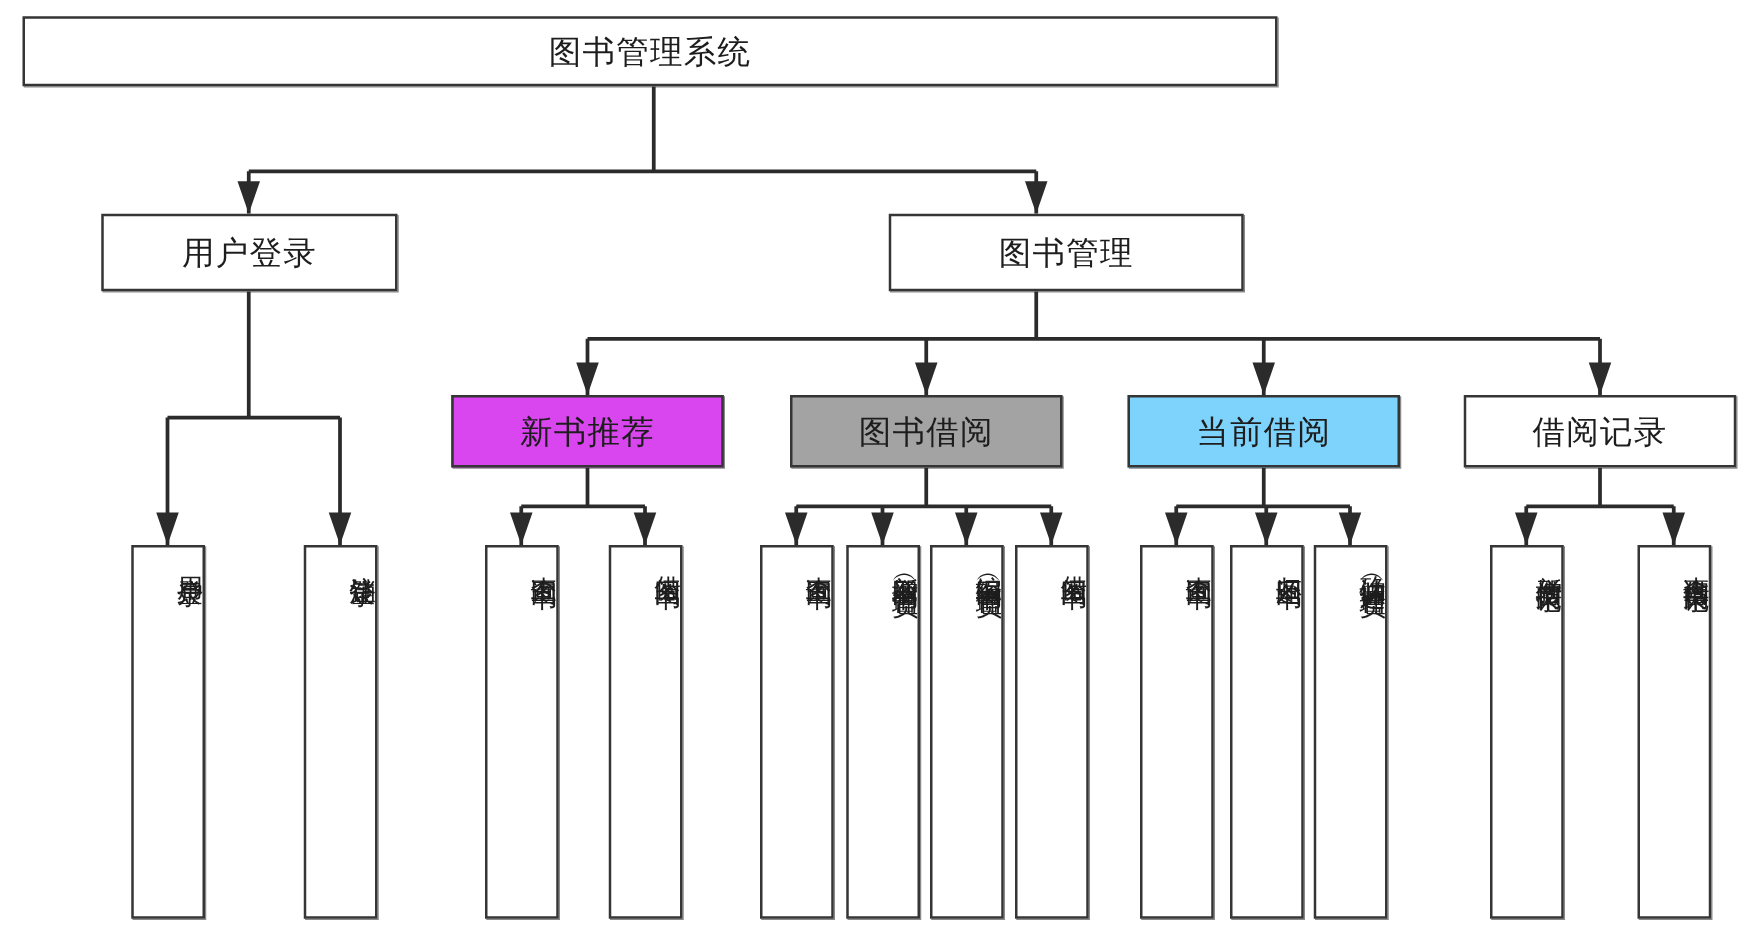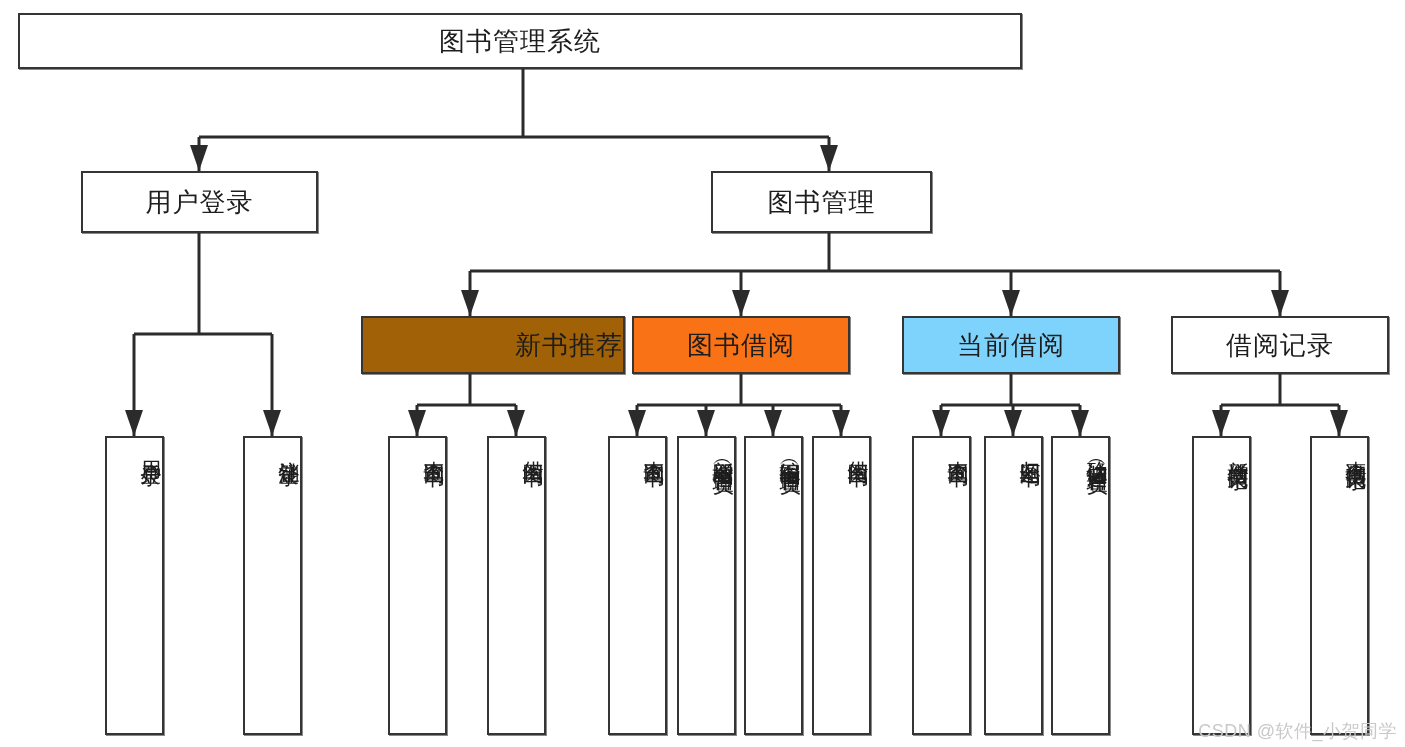--- a/index.html
+++ b/index.html
@@ -129,27 +129,27 @@
       <line x1="1339" y1="405" x2="1339" y2="436" stroke="#2b2b2b" stroke-width="3" stroke-linecap="butt"></line>
       <polygon points="1330,410 1348,410 1339,436" fill="#2b2b2b"></polygon>
     </svg>
   <div id="node-layer">
       <div class="node horizontal" style="left: 18px; top: 13px; width: 1004px; height: 56px; border-color: rgb(53, 53, 53); background: rgb(255, 255, 255); color: rgb(29, 29, 29);">
         <span class="node-label">图书管理系统</span>
       </div>
       <div class="node horizontal" style="left: 81px; top: 171px; width: 237px; height: 62px; border-color: rgb(53, 53, 53); background: rgb(255, 255, 255); color: rgb(29, 29, 29);">
         <span class="node-label">用户登录</span>
       </div>
-      <div class="node horizontal" style="left: 711px; top: 171px; width: 221px; height: 62px; border-color: rgb(53, 53, 53); background: rgb(255, 255, 255); color: rgb(29, 29, 29);">
+      <div class="node horizontal" style="left: 711px; top: 171px; width: 284px; height: 62px; border-color: rgb(53, 53, 53); background: rgb(255, 255, 255); color: rgb(29, 29, 29);">
         <span class="node-label">图书管理</span>
       </div>
-      <div class="node horizontal" style="left: 361px; top: 316px; width: 264px; height: 58px; border-color: rgb(53, 53, 53); background: #a16207; color: rgb(29, 29, 29); justify-content: flex-end;">
+      <div class="node horizontal" style="left: 361px; top: 316px; width: 218px; height: 58px; border-color: rgb(53, 53, 53); background: #d946ef; color: rgb(29, 29, 29);">
         <span class="node-label">新书推荐</span>
       </div>
-      <div class="node horizontal" style="left: 632px; top: 316px; width: 218px; height: 58px; border-color: rgb(53, 53, 53); background: #f97316; color: rgb(29, 29, 29);">
+      <div class="node horizontal" style="left: 632px; top: 316px; width: 218px; height: 58px; border-color: rgb(53, 53, 53); background: #a3a3a3; color: rgb(29, 29, 29);">
         <span class="node-label">图书借阅</span>
       </div>
       <div class="node horizontal" style="left: 902px; top: 316px; width: 218px; height: 58px; border-color: rgb(53, 53, 53); background: #7dd3fc; color: rgb(29, 29, 29);">
         <span class="node-label">当前借阅</span>
       </div>
       <div class="node horizontal" style="left: 1171px; top: 316px; width: 218px; height: 58px; border-color: rgb(53, 53, 53); background: rgb(255, 255, 255); color: rgb(29, 29, 29);">
         <span class="node-label">借阅记录</span>
       </div>
       <div class="node vertical" style="left: 105px; top: 436px; width: 59px; height: 299px; border-color: rgb(53, 53, 53); background: rgb(255, 255, 255); color: rgb(29, 29, 29);">
         <span class="vlabel">用户登录</span>
@@ -184,14 +184,13 @@
       <div class="node vertical" style="left: 1051px; top: 436px; width: 59px; height: 299px; border-color: rgb(53, 53, 53); background: rgb(255, 255, 255); color: rgb(29, 29, 29);">
         <span class="vlabel">确认归还（管理员）</span>
       </div>
       <div class="node vertical" style="left: 1192px; top: 436px; width: 59px; height: 299px; border-color: rgb(53, 53, 53); background: rgb(255, 255, 255); color: rgb(29, 29, 29);">
         <span class="vlabel">新增借阅记录</span>
       </div>
       <div class="node vertical" style="left: 1310px; top: 436px; width: 59px; height: 299px; border-color: rgb(53, 53, 53); background: rgb(255, 255, 255); color: rgb(29, 29, 29);">
         <span class="vlabel">查询借阅记录</span>
       </div>
     </div>
-  <div id="watermark">CSDN @软件_小贺同学</div>
 </div>
 
 </body></html>

